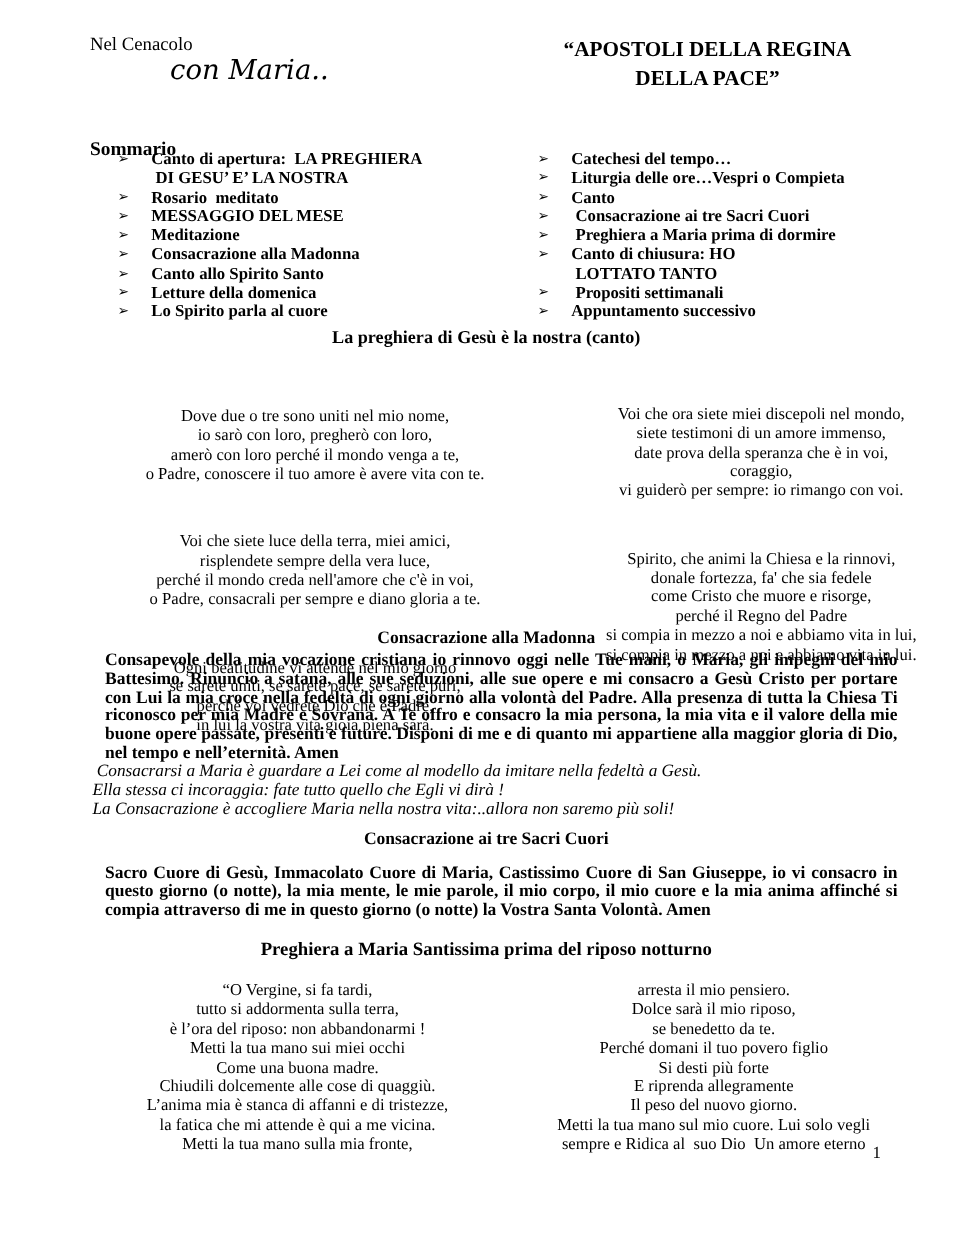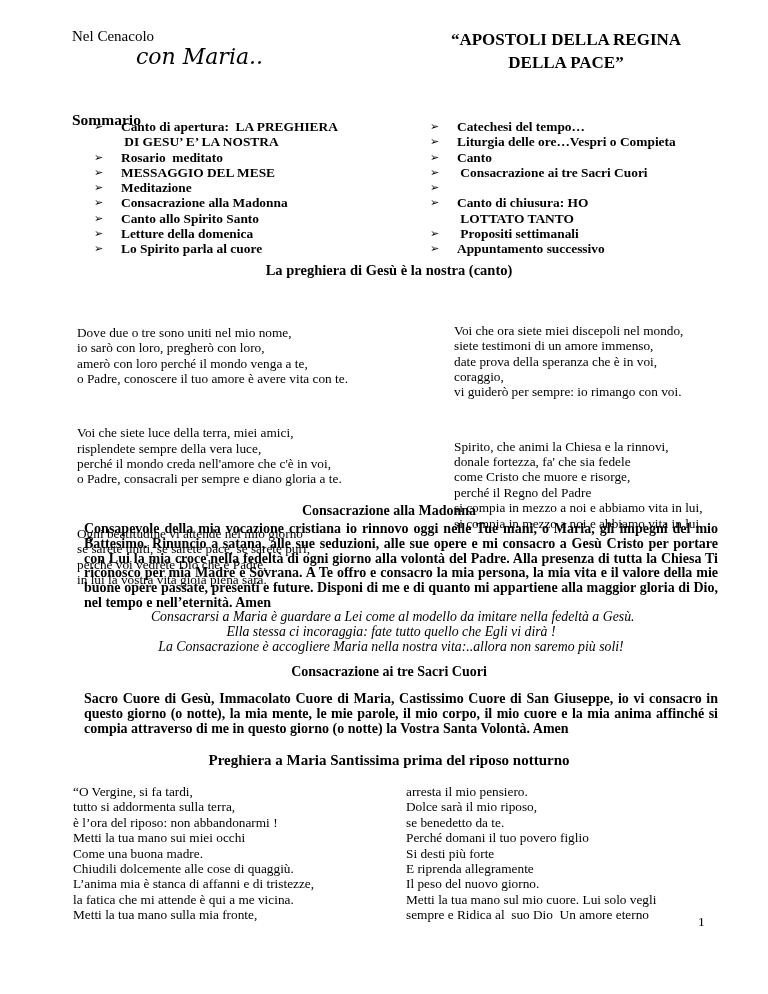--- a/index.html
+++ b/index.html
@@ -17,29 +17,29 @@
   .som-list{top:119px;font-size:13.4px;font-weight:bold;line-height:15.3px;}
   .som-left{left:94px;width:330px;}
   .som-right{left:430px;width:300px;}
   .li{display:flex;align-items:flex-start;}
   .bullet{flex:0 0 27px;font-size:11px;line-height:15.3px;font-family:"DejaVu Sans",sans-serif;}
   .li-text{white-space:pre-wrap;}
   
   .center-head{left:72px;width:634px;text-align:center;font-weight:bold;}
   .song-head{top:262px;font-size:14.5px;}
   
-  .verse-col{font-size:13.3px;line-height:15.4px;white-space:pre-wrap;}
+  .verse-col{font-size:13.3px;line-height:15.4px;white-space:pre-wrap;text-align:center;}
   .song-left{left:77px;top:294px;width:350px;}
   .song-right{left:454px;top:292px;width:310px;}
   .verse{margin:0 0 8px 0;white-space:pre-wrap;}
   
   .mad-head{top:503px;font-size:14px;}
   .bold-para{left:84px;width:634px;font-weight:bold;font-size:14px;line-height:14.8px;text-align:justify;}
   .mad-body{top:522px;}
-  .italic-note{left:74px;top:609px;width:634px;font-style:italic;font-size:13.8px;line-height:15.2px;white-space:pre-wrap;text-align:center;}
+  .italic-note{left:74px;top:609px;width:634px;font-style:italic;font-size:13.8px;line-height:15.2px;white-space:pre-wrap;}
   .sac-head{top:664px;font-size:14px;}
   .sac-body{top:692px;}
   
   .pre-head{top:752px;font-size:15px;}
   .pray-left{left:73px;top:784px;width:330px;}
   .pray-right{left:406px;top:784px;width:330px;}
   
   .page-num{left:698px;top:914px;font-size:13.5px;}
 </style>
 </head>
@@ -104,20 +104,21 @@
     <div class="li">
       <span class="bullet">➢</span>
       <span class="li-text">Canto</span>
     </div>
     <div class="li">
       <span class="bullet">➢</span>
       <span class="li-text"> Consacrazione ai tre Sacri Cuori</span>
     </div>
     <div class="li">
       <span class="bullet">➢</span>
+      <span class="li-text"> Preghiera a Maria prima di dormire</span>
     </div>
     <div class="li">
       <span class="bullet">➢</span>
       <span class="li-text">Canto di chiusura: HO
  LOTTATO TANTO</span>
     </div>
     <div class="li">
       <span class="bullet">➢</span>
       <span class="li-text"> Propositi settimanali</span>
     </div>

